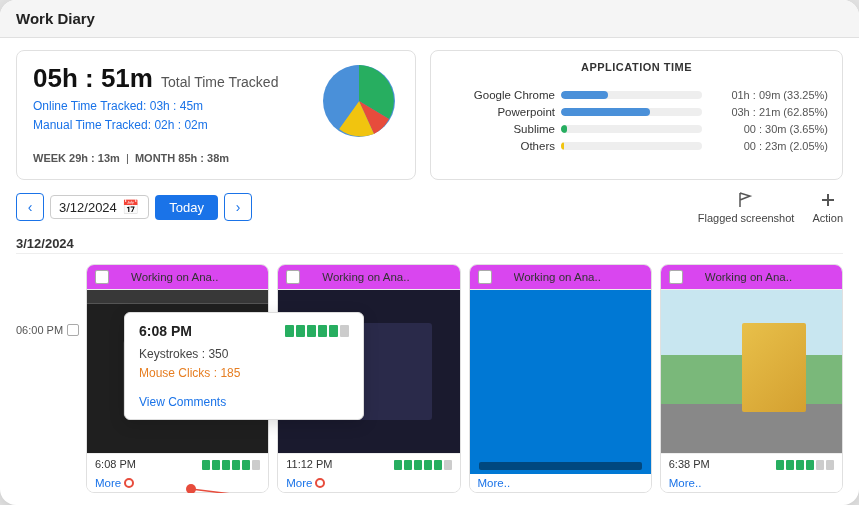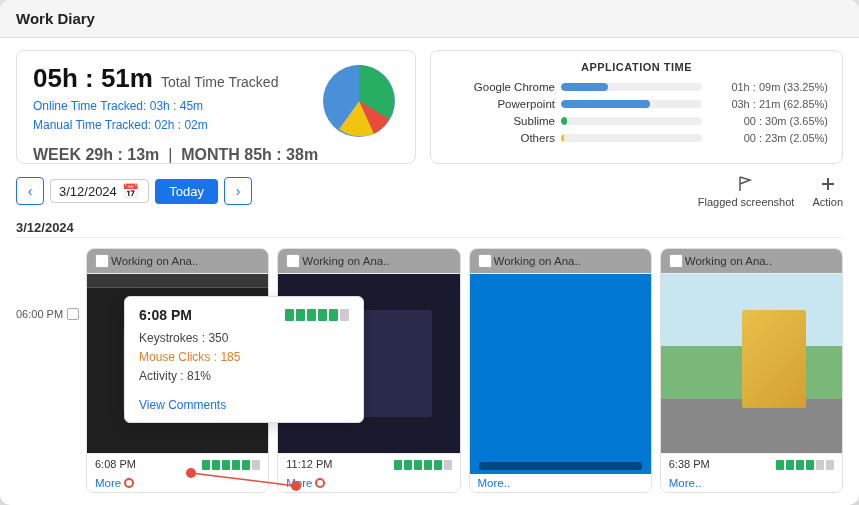--- a/index.html
+++ b/index.html
@@ -9,21 +9,21 @@
       display: flex;
       justify-content: center;
       align-items: center;
       min-height: 100vh;
       font-size: 13px;
     }
     .window {
       width: 859px;
       height: 505px;
       background: #fff;
-      border-radius: 10px;
+      border-radius: 16px;
       box-shadow: 0 4px 24px rgba(0,0,0,0.18);
       overflow: hidden;
       display: flex;
       flex-direction: column;
     }
     .title-bar {
       background: #f5f5f5;
       padding: 10px 16px;
       border-bottom: 1px solid #e0e0e0;
       font-weight: 600;
@@ -35,21 +35,21 @@
       overflow: hidden;
       display: flex;
       flex-direction: column;
       padding: 12px 16px;
       gap: 10px;
     }
     
     .top-row {
       display: flex;
       gap: 14px;
-      height: 114px;
+      height: 130px;
     }
     .stats-card {
       flex: 0 0 400px;
       border: 1px solid #e0e0e0;
       border-radius: 8px;
       padding: 12px 16px;
       display: flex;
       flex-direction: column;
       gap: 4px;
       position: relative;
@@ -67,44 +67,44 @@
     .time-label {
       font-size: 14px;
       color: #555;
     }
     .tracked-link {
       color: #1a73e8;
       font-size: 12px;
       text-decoration: none;
     }
     .week-month {
-      font-size: 16px;
+      font-size: 11px;
       color: #555;
-      margin-top: 10px;
+      margin-top: 16px;
     }
     .week-month span { font-weight: 600; }
     
     .pie-container {
       position: absolute;
       right: 16px;
       top: 10px;
     }
     .app-time-card {
       flex: 1;
       border: 1px solid #e0e0e0;
       border-radius: 8px;
       padding: 10px 14px;
     }
     .app-time-title {
       font-size: 11px;
       font-weight: 700;
       letter-spacing: 0.5px;
       color: #333;
       text-align: center;
-      margin-bottom: 8px;
+      margin-bottom: 16px;
     }
     .app-row {
       display: flex;
       align-items: center;
       gap: 6px;
       margin-bottom: 5px;
     }
     .app-name {
       width: 110px;
       font-size: 11.5px;
@@ -235,24 +235,24 @@
       min-width: 0;
       border: 1px solid #e0e0e0;
       border-radius: 8px;
       overflow: hidden;
       display: flex;
       flex-direction: column;
     }
     .card-header {
       display: flex;
       align-items: center;
-      gap: 2px;
+      gap: 22px;
       padding: 5px 8px;
       border-bottom: 1px solid #eee;
-      background: #a3a3a3;
+      background: #d946ef;
     }
     .card-checkbox {
       width: 14px;
       height: 14px;
       border: 1px solid #aaa;
       border-radius: 2px;
       background: #fff;
     }
     .card-title {
       font-size: 11.5px;
@@ -644,24 +644,20 @@
           </div>
         </div>
         <div class="tooltip-row">
           <span>Keystrokes :</span>
           <span>350</span>
         </div>
         <div class="tooltip-row orange">
           <span>Mouse Clicks :</span>
           <span>185</span>
         </div>
-        <div class="tooltip-row">
-          <span>Activity :</span>
-          <span>81%</span>
-        </div>
         <a class="tooltip-link" href="#">View Comments</a>
       </div>
 
       <svg style="position:absolute;top:0;left:0;width:100%;height:100%;pointer-events:none;z-index:5;">
         <line x1="175" y1="225" x2="280" y2="238" stroke="#e74c3c" stroke-width="1.5" stroke-dasharray="none"></line>
         <circle cx="175" cy="225" r="5" fill="#e74c3c"></circle>
         <circle cx="280" cy="238" r="5" fill="#e74c3c"></circle>
       </svg>
     </div>
   </div>

